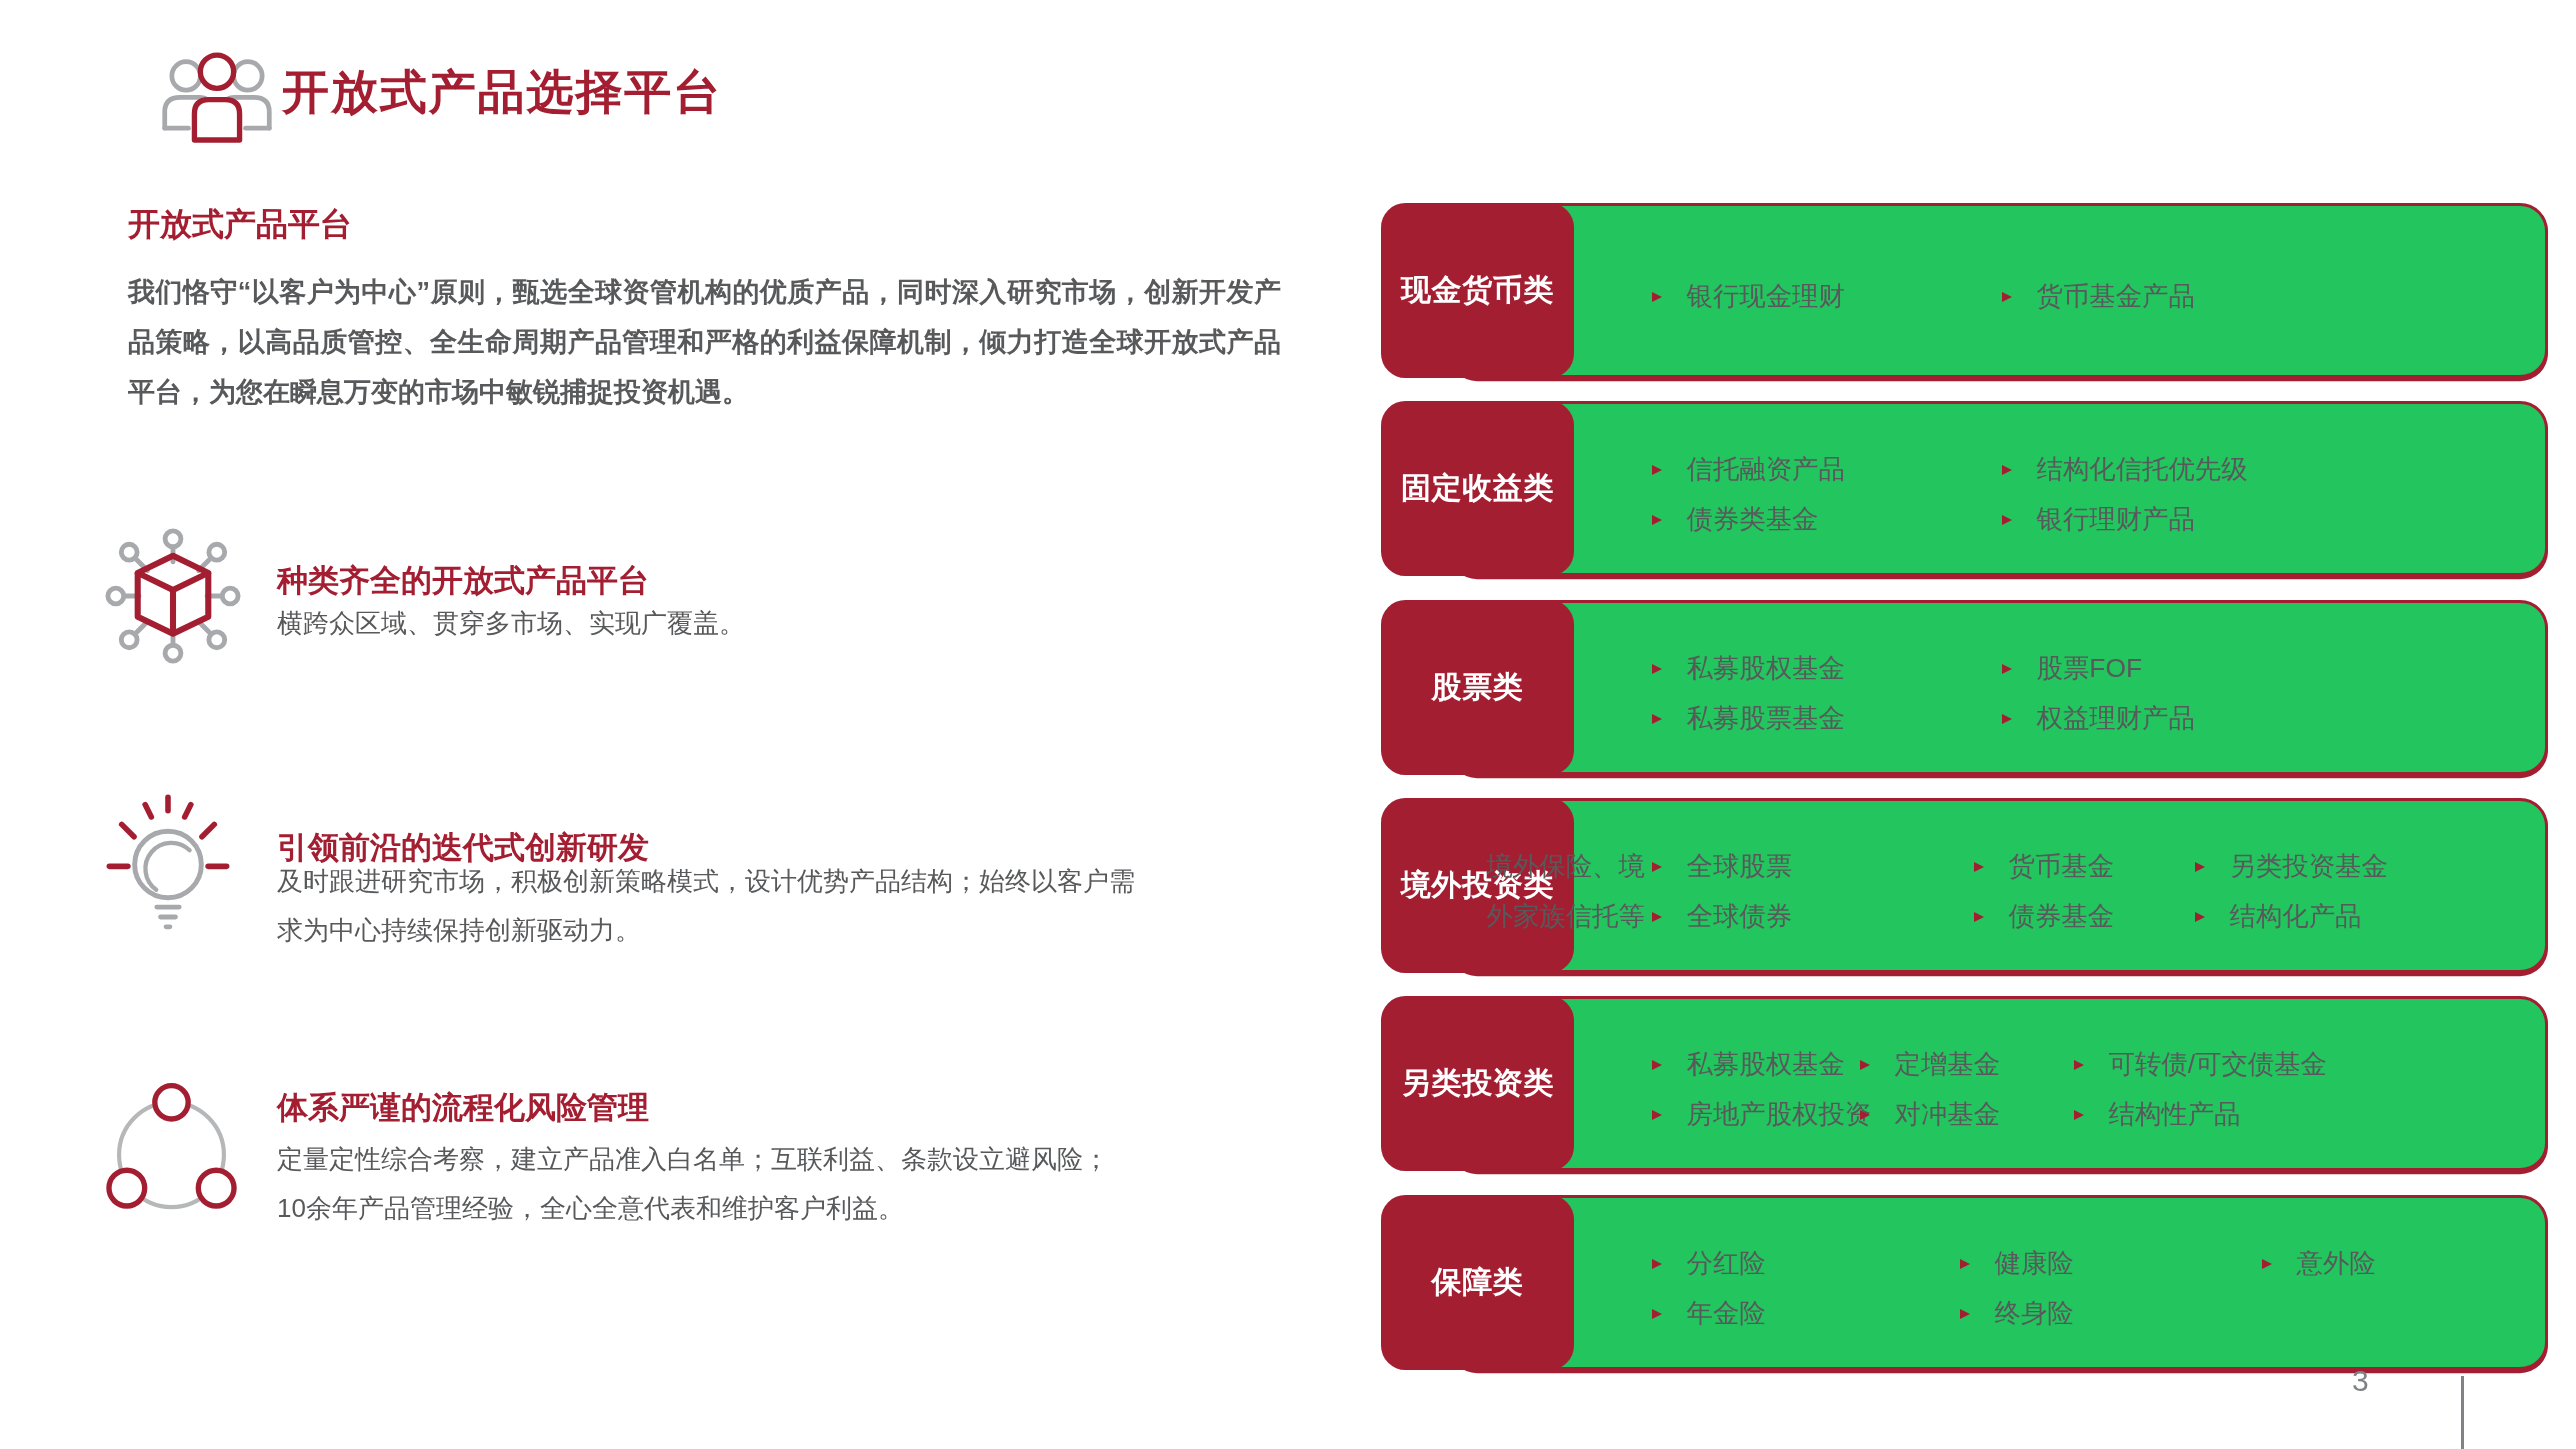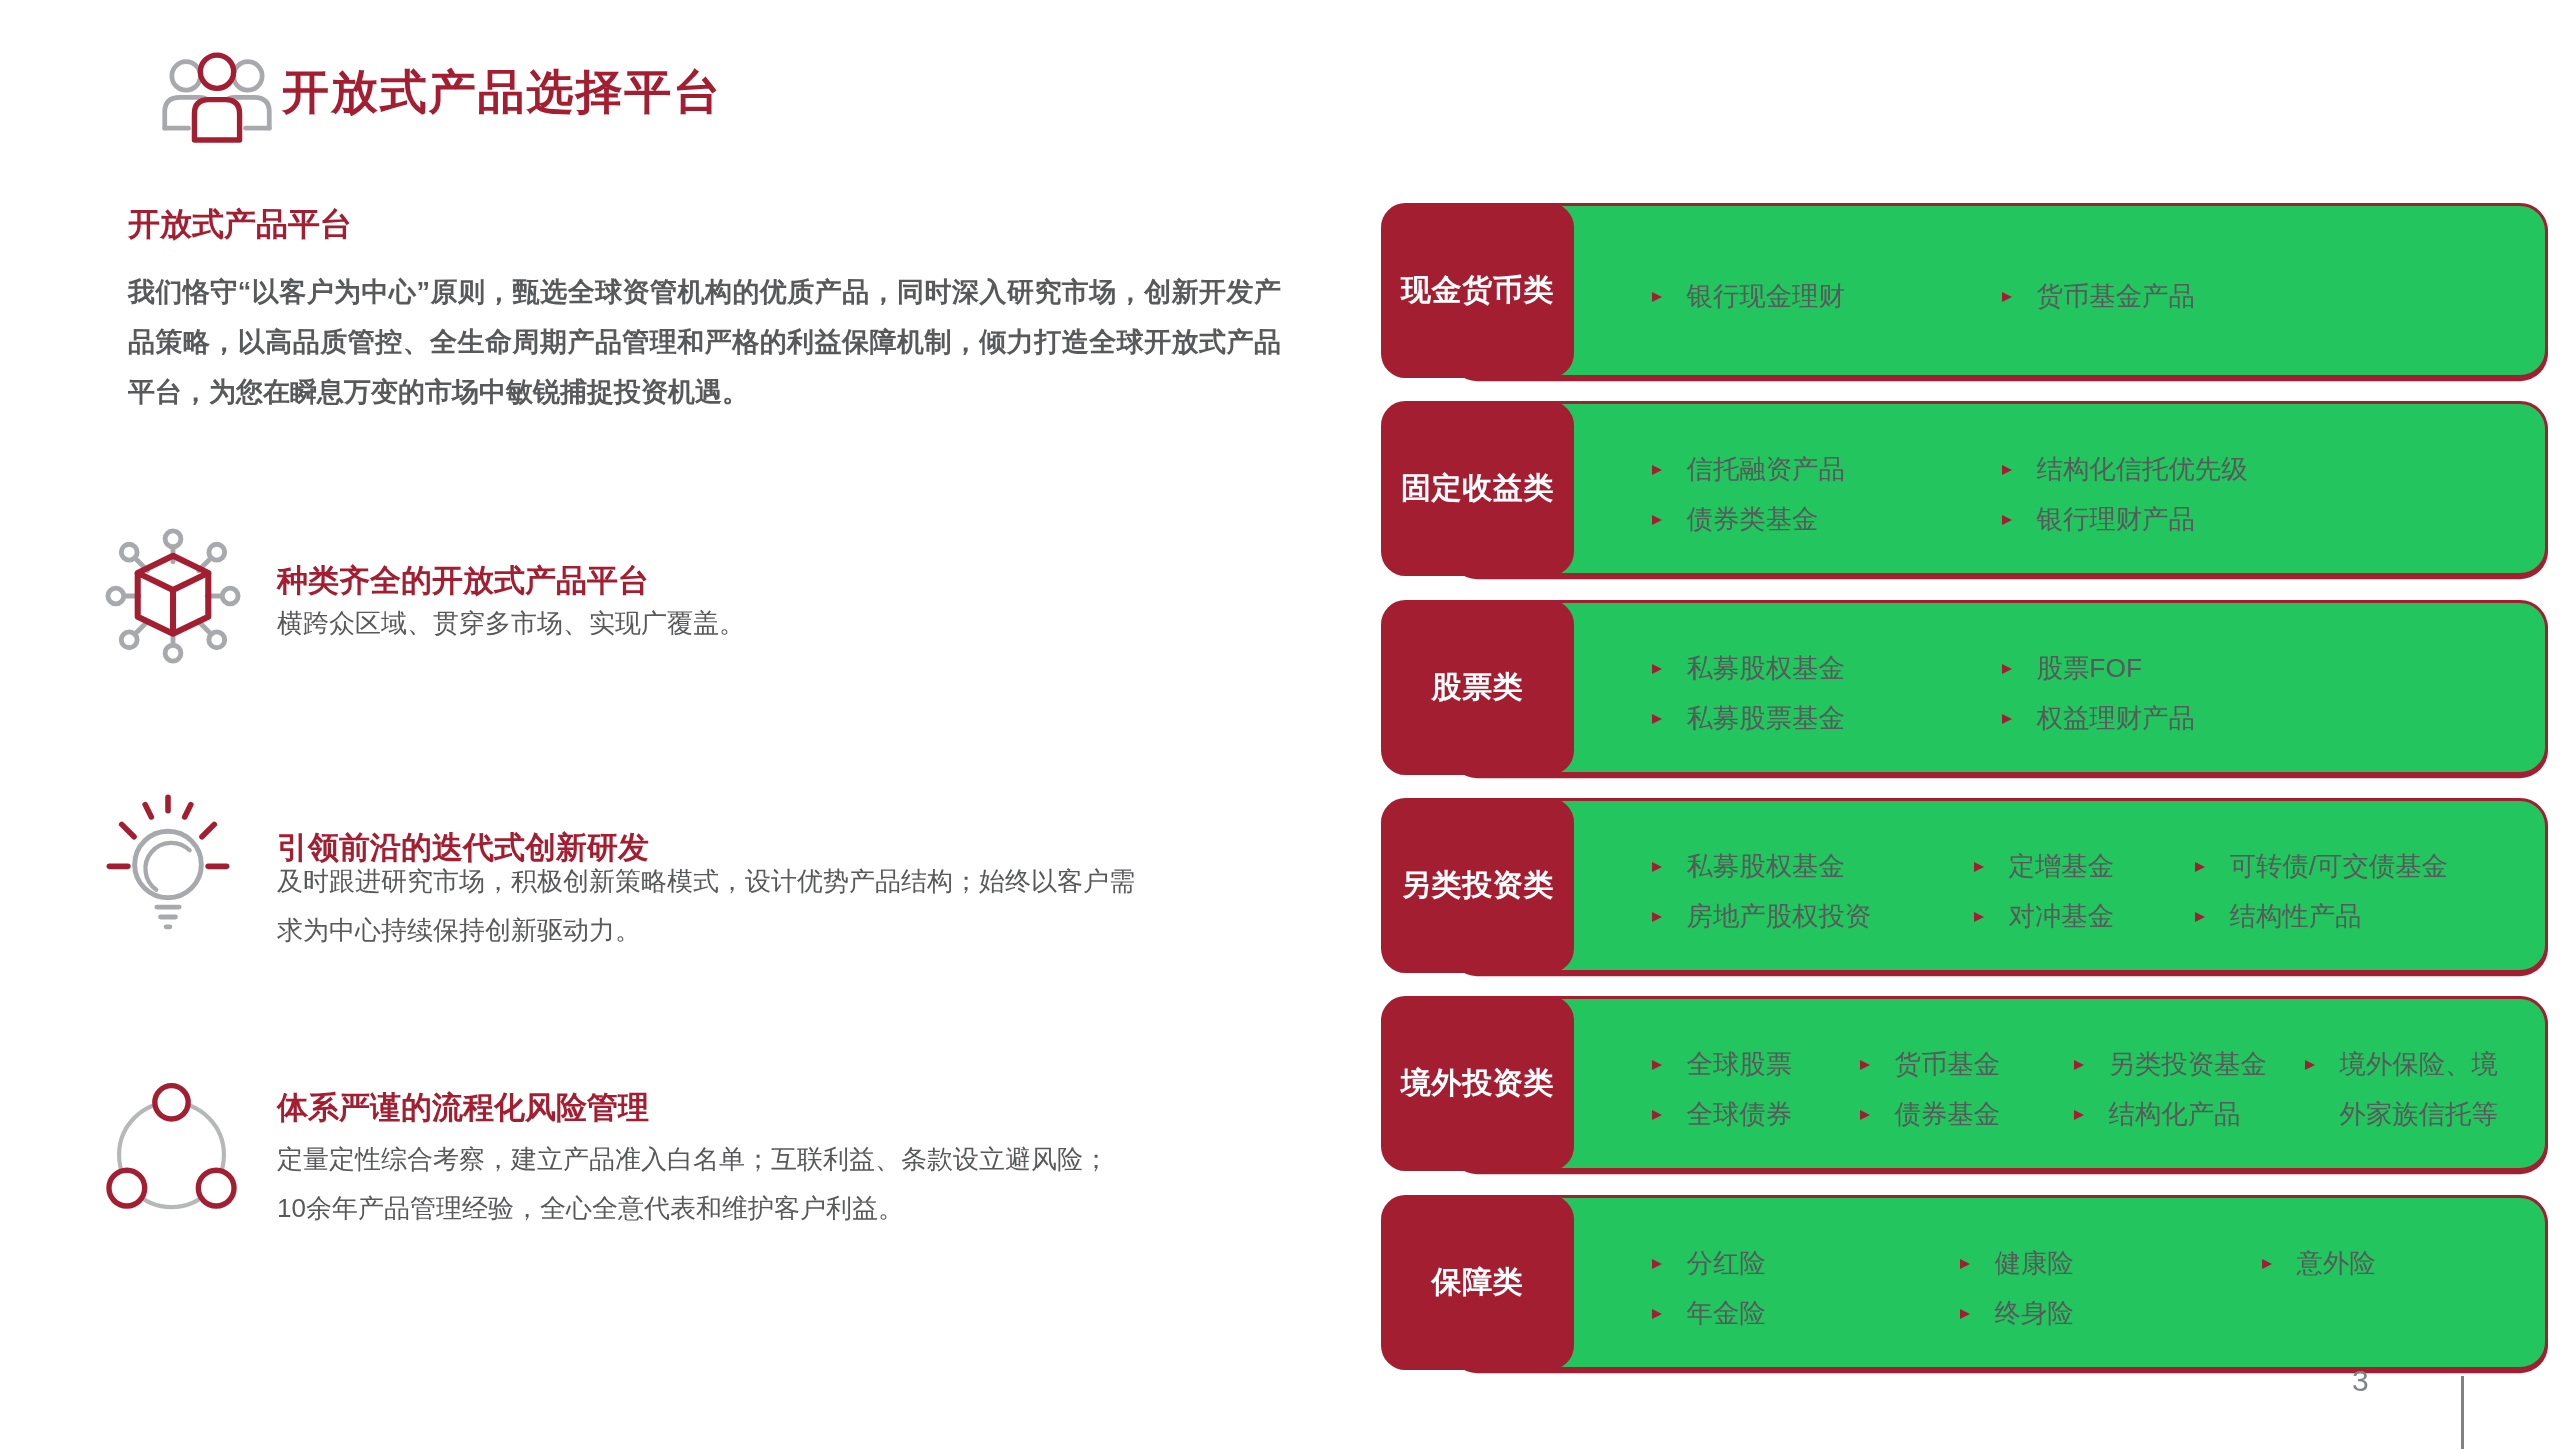--- a/index.html
+++ b/index.html
@@ -250,20 +250,65 @@
             <span class="item-text">股票FOF</span>
           </div>
           <div class="item">
             <span class="bullet"></span>
             <span class="item-text">权益理财产品</span>
           </div>
         </div>
       </div>
     </div>
     <div class="card rows-2">
+      <div class="card-label">境外投资类</div>
+      <div class="card-content">
+        <div class="col">
+          <div class="item">
+            <span class="bullet"></span>
+            <span class="item-text">全球股票</span>
+          </div>
+          <div class="item">
+            <span class="bullet"></span>
+            <span class="item-text">全球债券</span>
+          </div>
+        </div>
+        <div class="col">
+          <div class="item">
+            <span class="bullet"></span>
+            <span class="item-text">货币基金</span>
+          </div>
+          <div class="item">
+            <span class="bullet"></span>
+            <span class="item-text">债券基金</span>
+          </div>
+        </div>
+        <div class="col">
+          <div class="item">
+            <span class="bullet"></span>
+            <span class="item-text">另类投资基金</span>
+          </div>
+          <div class="item">
+            <span class="bullet"></span>
+            <span class="item-text">结构化产品</span>
+          </div>
+        </div>
+        <div class="col">
+          <div class="item">
+            <span class="bullet"></span>
+            <span class="item-text">境外保险、境</span>
+          </div>
+          <div class="item no-bullet">
+            <span class="bullet"></span>
+            <span class="item-text">外家族信托等</span>
+          </div>
+        </div>
+      </div>
+    </div>
+    <div class="card rows-2">
       <div class="card-label">另类投资类</div>
       <div class="card-content">
         <div class="col">
           <div class="item">
             <span class="bullet"></span>
             <span class="item-text">私募股权基金</span>
           </div>
           <div class="item">
             <span class="bullet"></span>
             <span class="item-text">房地产股权投资</span>
@@ -280,65 +325,20 @@
           </div>
         </div>
         <div class="col">
           <div class="item">
             <span class="bullet"></span>
             <span class="item-text">可转债/可交债基金</span>
           </div>
           <div class="item">
             <span class="bullet"></span>
             <span class="item-text">结构性产品</span>
-          </div>
-        </div>
-      </div>
-    </div>
-    <div class="card rows-2">
-      <div class="card-label">境外投资类</div>
-      <div class="card-content">
-        <div class="col">
-          <div class="item">
-            <span class="bullet"></span>
-            <span class="item-text">全球股票</span>
-          </div>
-          <div class="item">
-            <span class="bullet"></span>
-            <span class="item-text">全球债券</span>
-          </div>
-        </div>
-        <div class="col">
-          <div class="item">
-            <span class="bullet"></span>
-            <span class="item-text">货币基金</span>
-          </div>
-          <div class="item">
-            <span class="bullet"></span>
-            <span class="item-text">债券基金</span>
-          </div>
-        </div>
-        <div class="col">
-          <div class="item">
-            <span class="bullet"></span>
-            <span class="item-text">另类投资基金</span>
-          </div>
-          <div class="item">
-            <span class="bullet"></span>
-            <span class="item-text">结构化产品</span>
-          </div>
-        </div>
-        <div class="col">
-          <div class="item">
-            <span class="bullet"></span>
-            <span class="item-text">境外保险、境</span>
-          </div>
-          <div class="item no-bullet">
-            <span class="bullet"></span>
-            <span class="item-text">外家族信托等</span>
           </div>
         </div>
       </div>
     </div>
     <div class="card rows-2">
       <div class="card-label">保障类</div>
       <div class="card-content">
         <div class="col">
           <div class="item">
             <span class="bullet"></span>

